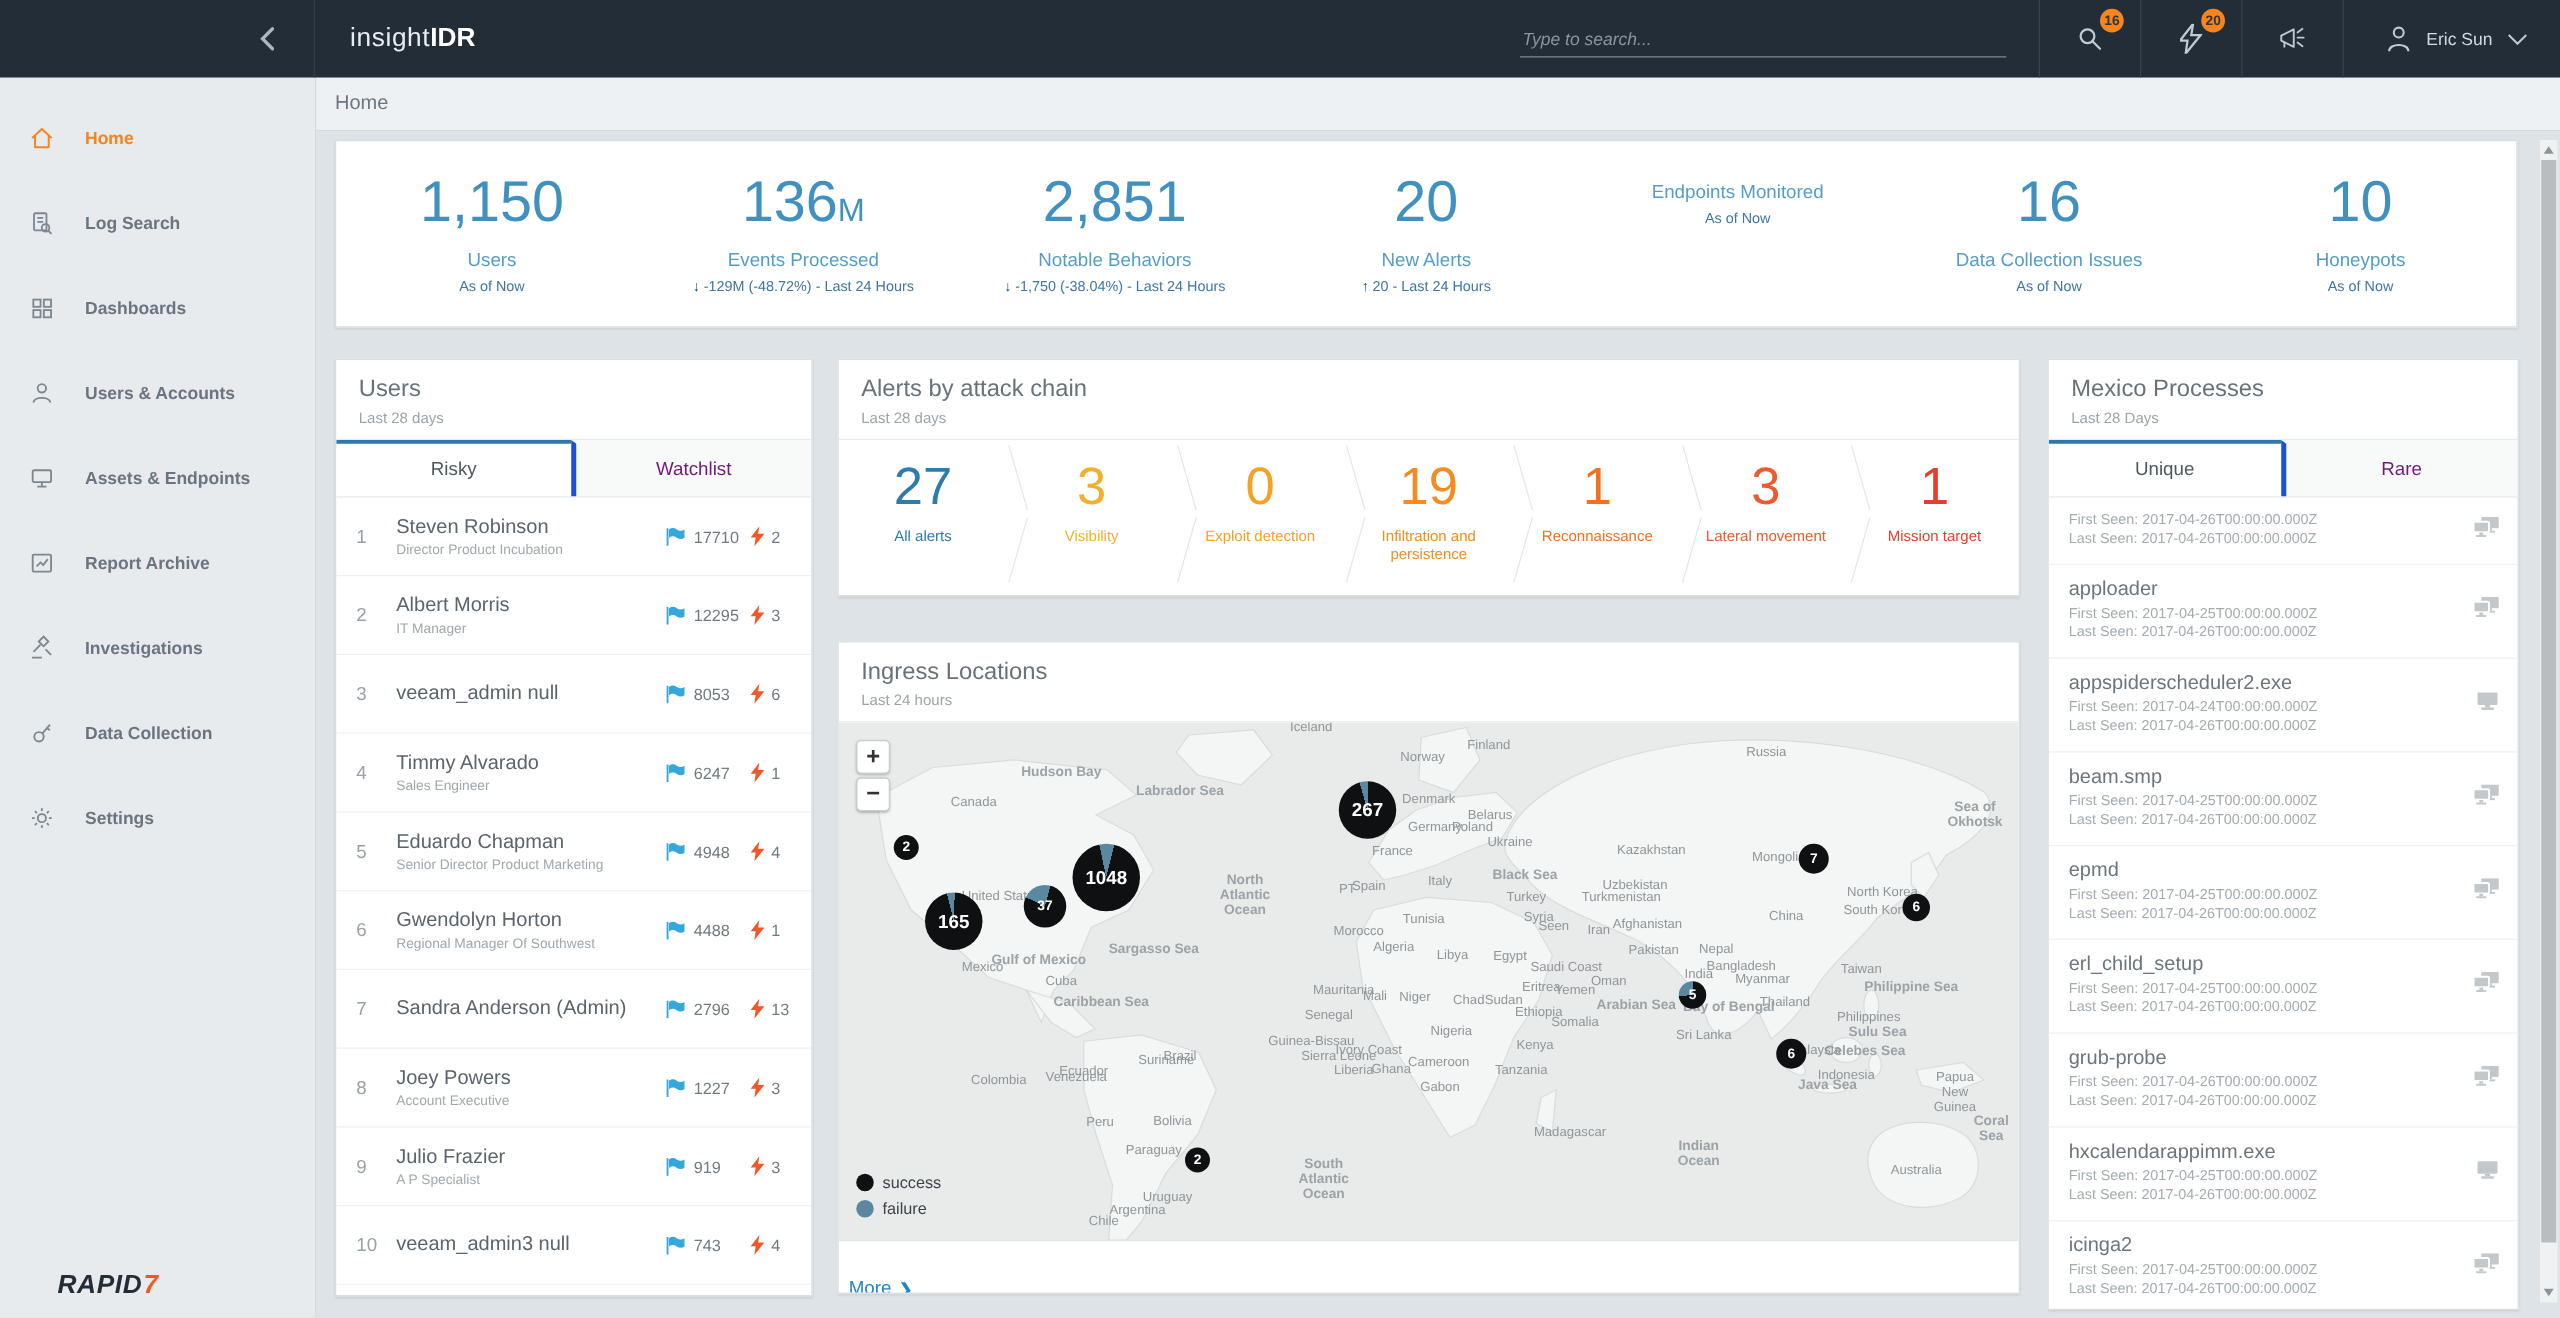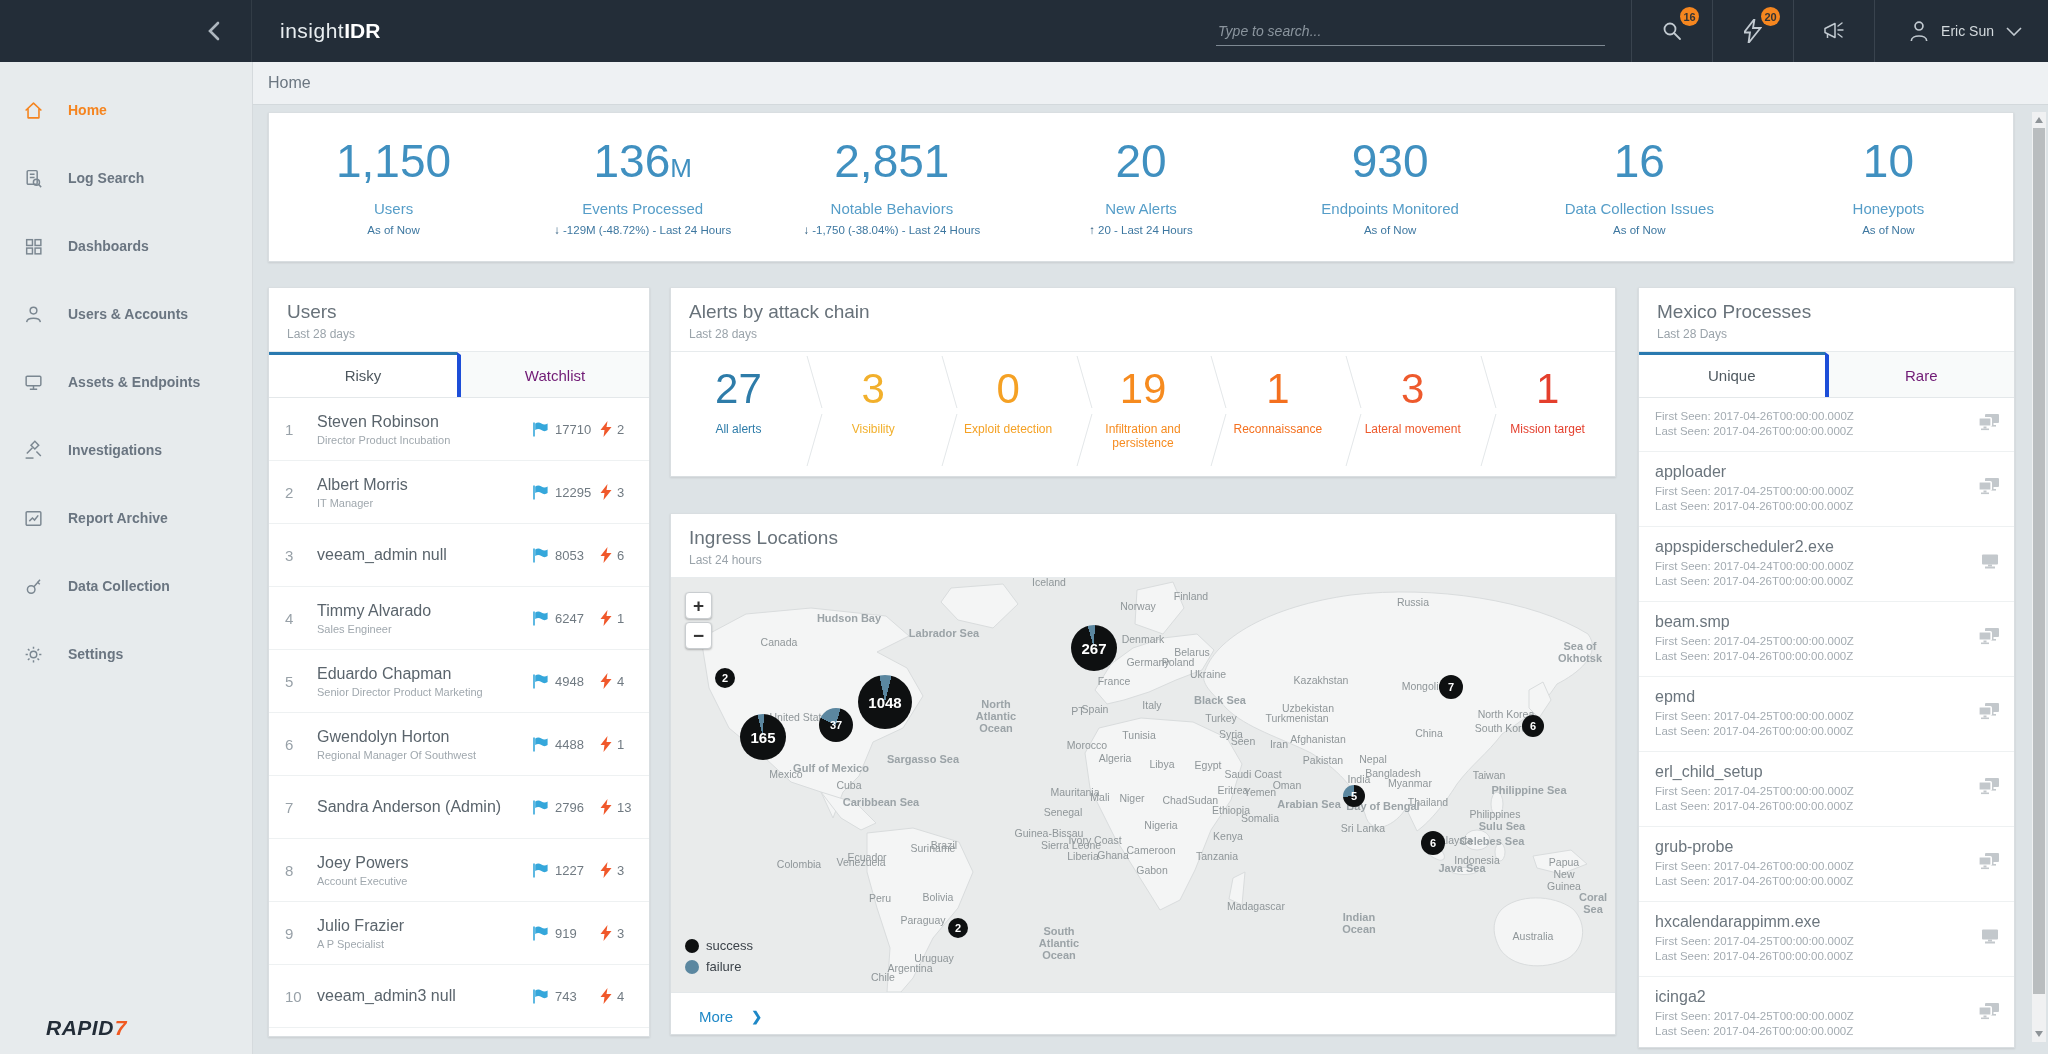--- a/index.html
+++ b/index.html
@@ -96,22 +96,22 @@
           display:flex;align-items:center;justify-content:center;cursor:pointer;}
   .zoomctl{position:absolute;left:14px;top:14px;width:27px;z-index:5;}
   .zbtn{width:27px;height:27px;background:#fff;border:1px solid #c9cdd0;border-radius:4px;
         box-shadow:0 1px 2px rgba(0,0,0,.25);font-size:19px;font-weight:bold;color:#333;
         display:flex;align-items:center;justify-content:center;cursor:pointer;box-sizing:border-box;}
   .zbtn+.zbtn{margin-top:3px;}
   .legend{position:absolute;left:14px;bottom:18px;z-index:5;}
   .litem{display:flex;align-items:center;gap:7px;margin-top:6px;}
   .dot{width:14px;height:14px;border-radius:50%;}
   .ltext{font-size:13px;color:#3c434a;}
-  .morerow{height:46px;border-top:1px solid #e4e8ea;display:flex;align-items:center;
-           padding-left:28px;color:#1e88c7;font-size:15px;cursor:pointer;gap:18px;}
+  .morerow{height:46px;border-top:1px solid #e4e8ea;display:flex;align-items:flex-end;
+           padding-left:8px;color:#1e88c7;font-size:15px;cursor:pointer;gap:6px;}
   .morearrow{font-size:13px;font-weight:bold;}
   
   #procpanel{left:1638px;top:287px;width:377px;height:761px;}
   .prow{position:relative;padding:11px 52px 12px 16px;border-bottom:1px solid #eef1f2;cursor:pointer;}
   .pname{font-size:16px;color:#6b757d;margin-bottom:3px;}
   .pline{font-size:11.5px;color:#a3abb1;line-height:15px;}
   .pico{position:absolute;right:14px;top:50%;transform:translateY(-50%);}
   
   .vscroll{position:absolute;left:2032px;top:112px;width:14px;height:930px;background:#f0f1f2;}
   .vthumb{position:absolute;left:1px;top:16px;width:12px;height:866px;background:#b9bdbf;}
@@ -224,38 +224,38 @@
               <path d="M10,13 v3 M6.5,16.5 h7"></path>
             </g>
           </svg>
       </span>
       <span class="slabel">Assets &amp; Endpoints</span>
     </div>
     <div class="sitem">
       <span class="sicon">
         <svg width="21" height="21" viewBox="0 0 20 20">
             <g fill="none" stroke="#7b8791" stroke-width="1.4">
+              <rect x="3" y="3.5" width="14" height="13" rx="1"></rect>
+              <path d="M6,12.5 l3,-3 2,2 3.5,-4.5"></path>
+            </g>
+          </svg>
+      </span>
+      <span class="slabel">Report Archive</span>
+    </div>
+    <div class="sitem">
+      <span class="sicon">
+        <svg width="21" height="21" viewBox="0 0 20 20">
+            <g fill="none" stroke="#7b8791" stroke-width="1.4">
               <rect x="8.7" y="2.3" width="5.2" height="5.2" transform="rotate(45 11.3 4.9)"></rect>
               <path d="M9,7.4 L3.6,12.8 M12.8,11 L17,15.2"></path>
               <path d="M2.5,17.2 H10"></path>
             </g>
           </svg>
       </span>
       <span class="slabel">Investigations</span>
-    </div>
-    <div class="sitem">
-      <span class="sicon">
-        <svg width="21" height="21" viewBox="0 0 20 20">
-            <g fill="none" stroke="#7b8791" stroke-width="1.4">
-              <rect x="3" y="3.5" width="14" height="13" rx="1"></rect>
-              <path d="M6,12.5 l3,-3 2,2 3.5,-4.5"></path>
-            </g>
-          </svg>
-      </span>
-      <span class="slabel">Report Archive</span>
     </div>
     <div class="sitem">
       <span class="sicon">
         <svg width="21" height="21" viewBox="0 0 20 20">
             <g fill="none" stroke="#7b8791" stroke-width="1.4">
               <circle cx="7.8" cy="12.8" r="3.6"></circle>
               <path d="M10.4,10.2 L16.2,3.6 M13.4,5.6 l2.6,2.2"></path>
             </g>
           </svg>
       </span>
@@ -297,21 +297,20 @@
     <div class="vrow"><span class="val">2,851</span><span class="sfx"></span></div>
     <div class="slab">Notable Behaviors</div>
     <div class="ssub"><span class="arrow">↓</span><span class="stext">-1,750 (-38.04%) - Last 24 Hours</span></div>
   </div>
     <div class="stat">
     <div class="vrow"><span class="val">20</span><span class="sfx"></span></div>
     <div class="slab">New Alerts</div>
     <div class="ssub"><span class="arrow">↑</span><span class="stext">20 - Last 24 Hours</span></div>
   </div>
     <div class="stat">
-    <div class="vrow"><span class="val">930</span><span class="sfx"></span></div>
     <div class="slab">Endpoints Monitored</div>
     <div class="ssub"><span class="stext">As of Now</span></div>
   </div>
     <div class="stat">
     <div class="vrow"><span class="val">16</span><span class="sfx"></span></div>
     <div class="slab">Data Collection Issues</div>
     <div class="ssub"><span class="stext">As of Now</span></div>
   </div>
     <div class="stat">
     <div class="vrow"><span class="val">10</span><span class="sfx"></span></div>

